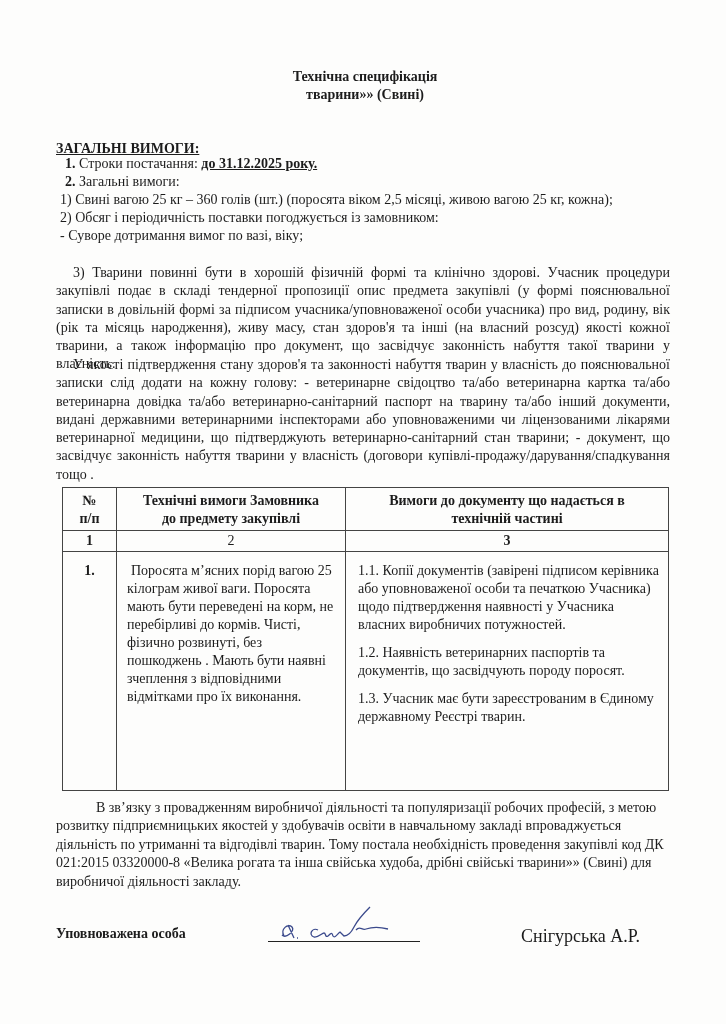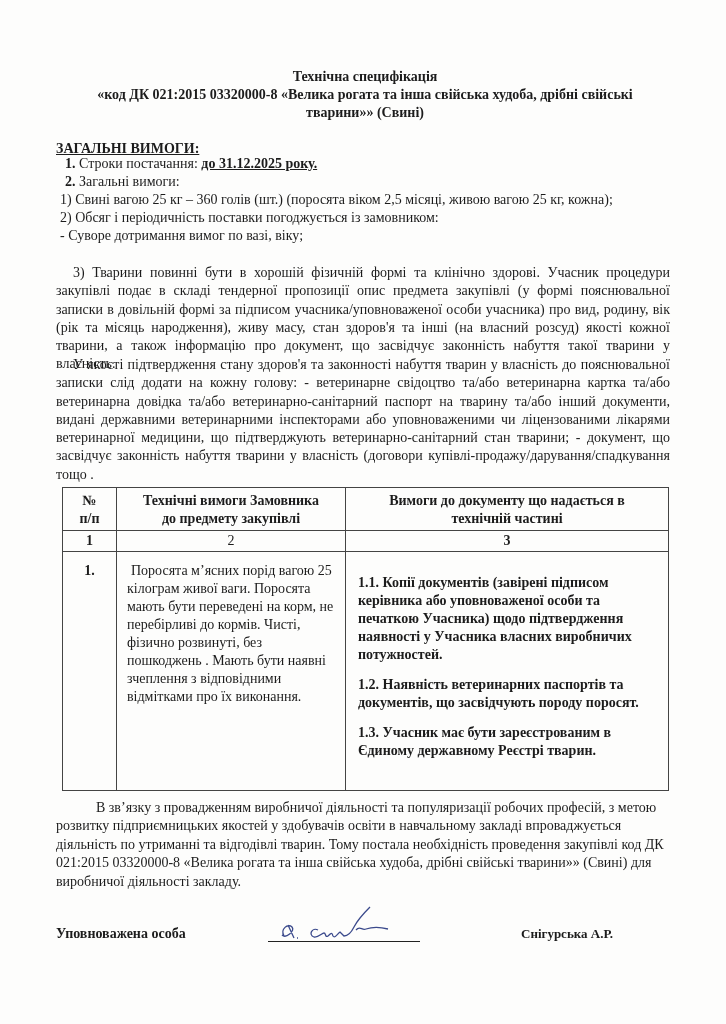--- a/index.html
+++ b/index.html
@@ -34,40 +34,39 @@
     border: 1px solid #444; vertical-align: top; padding: 0;
   }
   table.spec th { font-weight: bold; text-align: center; padding: 4px 4px 2px; }
   table.spec .num-row td { text-align: center; font-weight: bold; height: 19px; padding-top: 1px; }
   table.spec .num-row td.nb { font-weight: normal; }
   .col1 { width: 45px; }
   .col2 { width: 220px; }
   .c-num { text-align: center; font-weight: bold; padding-top: 10px !important; }
   .c-desc { padding: 10px 8px 0 10px !important; height: 228px; }
   .c-docs { padding: 10px 6px 0 12px !important; }
-  .c-docs p { margin: 12px 0 10px 0; font-weight: bold; }
+  .c-docs p { margin: 0 0 10px 0; }
   .c-desc .ind, .c-docs .ind { display: inline-block; width: 4px; }
   .bottom-para {
     position: absolute; left: 56px; width: 620px; top: 799px;
     font-size: 14px; line-height: 18.4px;
   }
   .bottom-para .indent { display: inline-block; width: 40px; }
   .sig-label { position: absolute; left: 56px; top: 926px; font-size: 14px; font-weight: bold; }
   .sig-line { position: absolute; left: 268px; top: 941px; width: 152px; height: 0; border-top: 1px solid #222; }
   .sig-scribble { position: absolute; left: 270px; top: 905px; width: 150px; height: 38px; }
-  .sig-name { position: absolute; left: 521px; top: 926px; font-size: 13px; font-weight: bold; }
+  .sig-name { position: absolute; left: 521px; top: 926px; font-size: 18px; font-weight: normal; }
 </style>
 </head>
 <body>
 
 <div class="page">
 
   <div class="title-block">
     <div>Технічна специфікація</div>
-    <div>«код ДК 021:2015 03320000-8 «Велика рогата та інша свійська худоба, дрібні свійські</div>
     <div>тварини»» (Свині)</div>
   </div>
 
   <div class="abs section-head">ЗАГАЛЬНІ ВИМОГИ:</div>
 
   <div class="line" style="top:156px; left:65px;">
     <span class="b">1.</span><span> Строки постачання: </span><span class="bu">до 31.12.2025 року.</span>
   </div>
   <div class="line" style="top:174px; left:65px;">
     <span class="b">2.</span><span> Загальні вимоги:</span>

